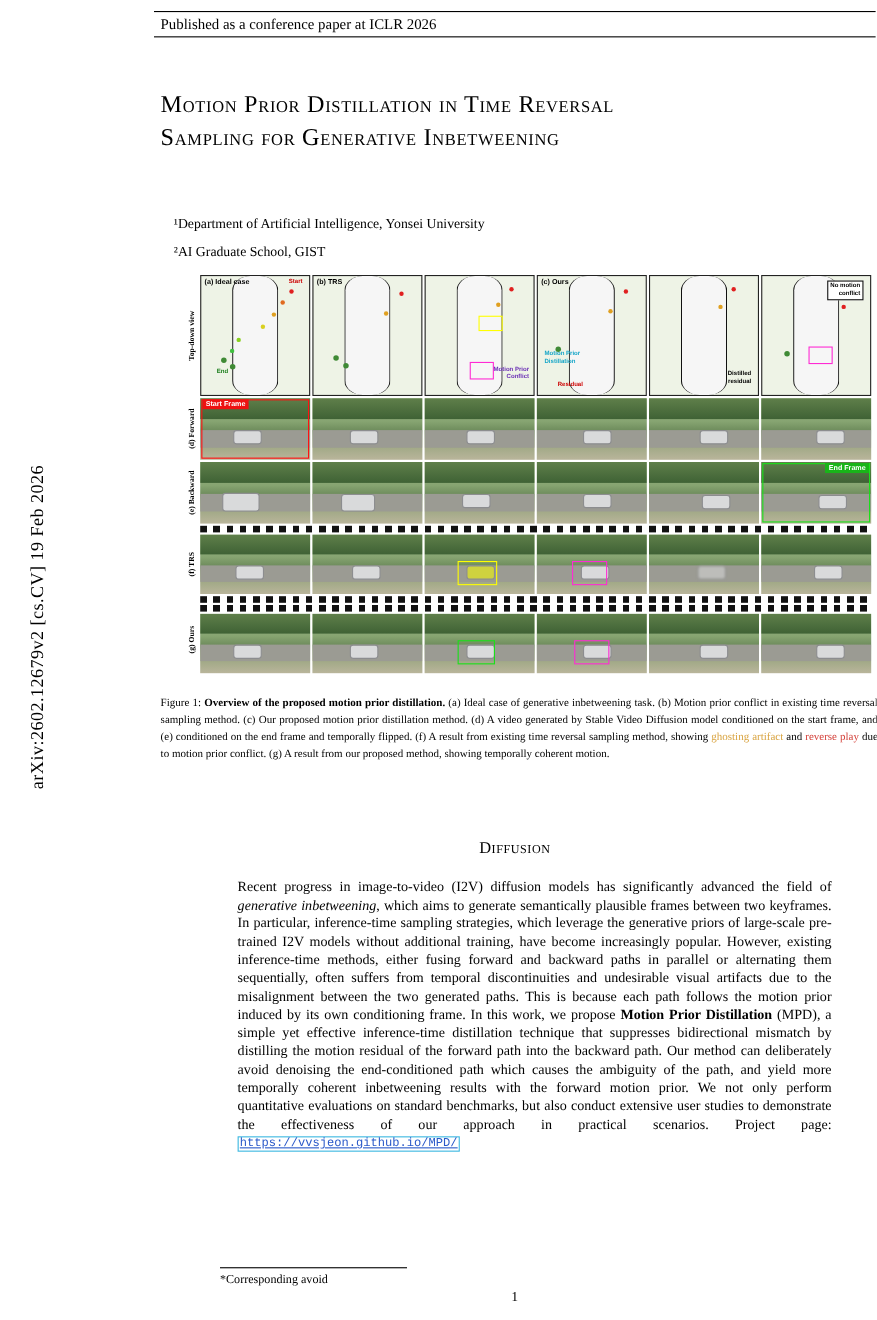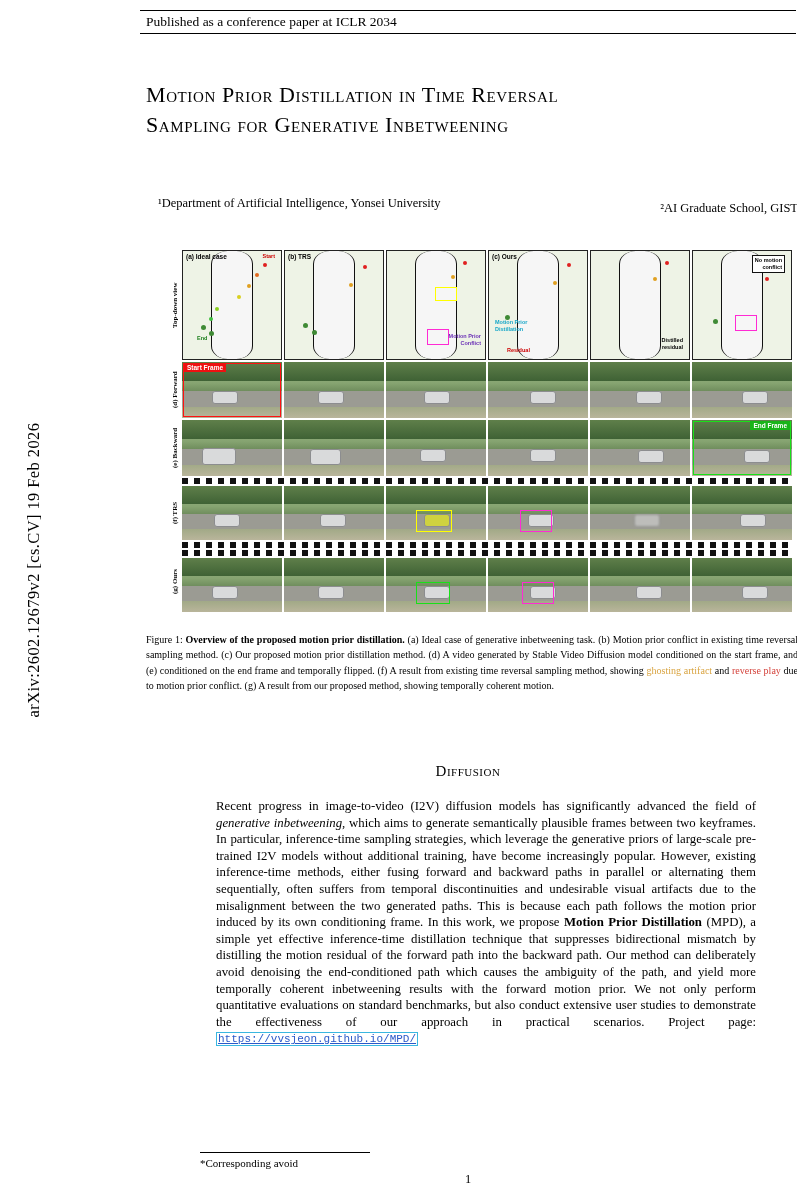--- a/index.html
+++ b/index.html
@@ -70,21 +70,21 @@
     left: 18px; top: 175px; width: 640px;
     font-size: 13.5px;
     font-weight: bold;
   }
   .affil {
     position: absolute;
     left: 18px; width: 640px;
     font-size: 12.5px;
   }
   .affil1 { top: 196px; }
-  .affil2 { top: 201px; text-align: right; }
+  .affil2 { top: 222px; }
 
   
   .figure {
     position: absolute;
     left: 28px; top: 250px;
     width: 624px;
     height: 375px;
   }
   .rowlabel {
     position: absolute;
@@ -179,21 +179,21 @@
   .pagenum { position:absolute; left:0; top:1172px; width:656px; text-align:center; font-size:12.5px; }
 </style>
 </head>
 <body>
 
 <div class="arxiv-stamp">arXiv:2602.12679v2  [cs.CV]  19 Feb 2026</div>
 
 <div class="page">
 
   <div class="header-rule-top"></div>
-  <div class="header-text">Published as a conference paper at ICLR 2034</div>
+  <div class="header-text">Published as a conference paper at ICLR 2026</div>
   <div class="header-rule-bot"></div>
 
   <div class="title">
     <div>Motion Prior Distillation in Time Reversal</div>
     <div>Sampling for Generative Inbetweening</div>
   </div>
 
   <div class="affil affil1">¹Department of Artificial Intelligence, Yonsei University</div>
   <div class="affil affil2">²AI Graduate School, GIST</div>
 

